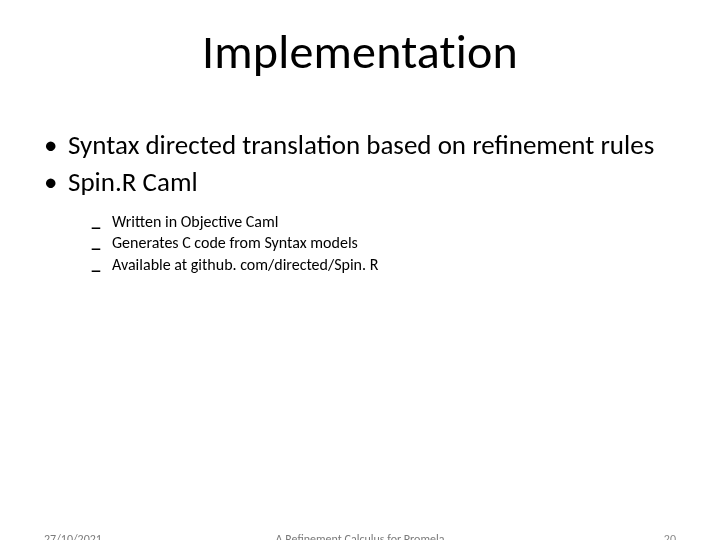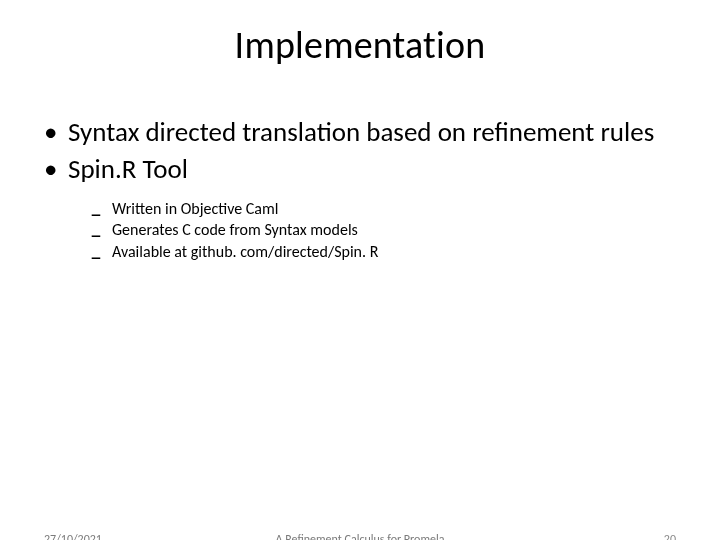--- a/index.html
+++ b/index.html
@@ -1,18 +1,18 @@
 <!DOCTYPE html>
 <html><head>
 <meta charset="utf-8">
 <style>
   * { margin: 0; padding: 0; box-sizing: border-box; }
   html, body { width: 720px; height: 540px; background: #fff; font-family: Calibri, "Segoe UI", Arial, sans-serif; color: #000; }
   .slide { position: relative; width: 720px; height: 540px; padding: 0; }
-  .title { text-align: center; font-size: 38px; font-weight: 400; margin-top: 22px; letter-spacing: 0.2px; }
+  .title { text-align: center; font-size: 48px; font-weight: 400; margin-top: 22px; letter-spacing: 0.2px; }
   .body { margin-top: 48px; padding-left: 44px; padding-right: 44px; }
   .lvl1 { list-style: none; margin-top: 39px; }
   .lvl1 > li { position: relative; font-size: 27px; line-height: 1.22; padding-left: 24px; margin-bottom: 4px; }
   .lvl1 > li::before { content: "•"; position: absolute; left: 0; top: 0; font-size: 27px; }
   .lvl2 { list-style: none; margin-top: 12px; margin-left: 22px; }
   .lvl2 > li { position: relative; font-size: 16px; line-height: 1.35; padding-left: 22px; }
   .lvl2 > li::before { content: "–"; position: absolute; left: 0; top: 0; font-size: 24px; }
   .footer { position: absolute; bottom: 16px; left: 0; width: 100%; padding: 0 44px; font-size: 12px; color: #7a7a7a; display: flex; justify-content: space-between; align-items: baseline; }
   .footer-center { position: absolute; left: 50%; transform: translateX(-50%); }
   .footer-right { color: #8a8a8a; }
@@ -22,21 +22,21 @@
 
 <div class="slide">
   <h1 class="title">Implementation</h1>
 
   <div class="body">
     <ul class="lvl1">
       <li>
         <span>Syntax directed translation based on refinement rules</span>
       </li>
       <li>
-        <span>Spin.R Tool</span>
+        <span>Spin.R Caml</span>
         <ul class="lvl2">
           <li>
             <span>Written in Objective Caml</span>
           </li>
           <li>
             <span>Generates C code from Syntax models</span>
           </li>
           <li>
             <span>Available at github. com/directed/Spin. R</span>
           </li>

